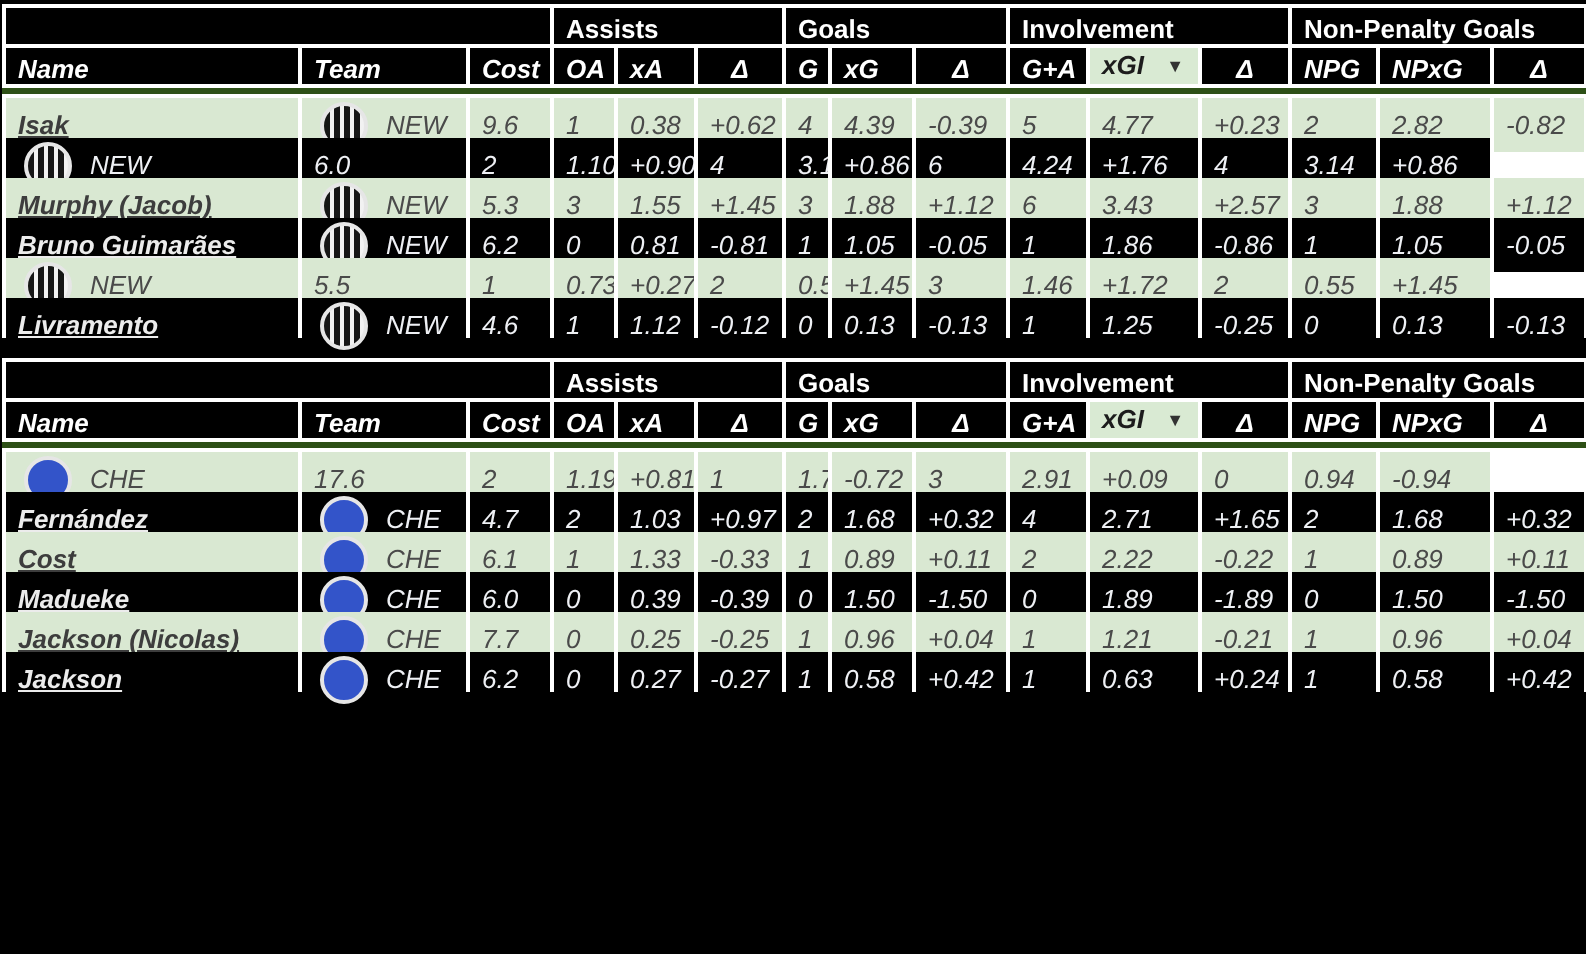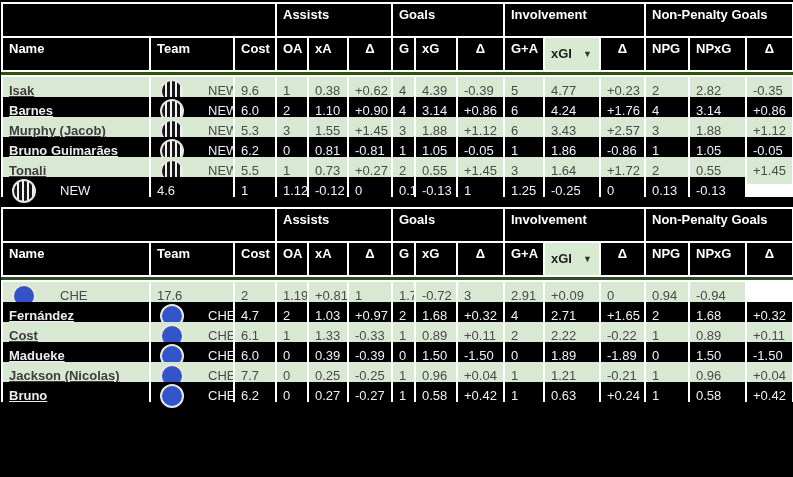--- a/index.html
+++ b/index.html
@@ -14,30 +14,31 @@
     padding:2px;
     width:789px;
     display:flex;flex-direction:column;row-gap:2px;
   }
   .tbl + .tbl{margin-top:10px;}
   
   .hrow,.row{
     display:grid;
     grid-template-columns:146px 82px 40px 30px 38px 42px 21px 40px 45px 38px 54px 43px 42px 55px 45px;
     column-gap:2px;
+    font-style:italic;
   }
   .grow{
     display:grid;
     grid-template-columns:272px 114px 110px 139px 146px;
     column-gap:2px;
   }
   .gcell,.hcell{
     background:#000;color:#fff;
     font-weight:bold;font-size:13px;
-    height:32px;line-height:22px;
+    height:18px;line-height:22px;
     padding-left:6px;overflow:hidden;white-space:nowrap;
   }
   .hcell.delta{text-align:center;padding-left:0;}
   .hcell.sorted{
     background:#d9ead3;color:#1c1c1c;
     display:flex;align-items:center;justify-content:space-between;
     padding-right:7px;
   }
   .sort-arrow{font-size:9px;color:#333;cursor:pointer;line-height:22px;}
   .frozen-line{height:3px;background:#2d5016;margin:0 -2px 0 -2px;}
@@ -46,21 +47,21 @@
   .cell{
     background:#d9e8d2;color:#4a4a4a;
     font-size:13px;height:27px;line-height:27px;
     padding-left:6px;overflow:hidden;white-space:nowrap;
   }
   .row:nth-child(even) .cell{background:#000;color:#eef0f4;}
   .player-link{
     font-weight:bold;text-decoration:underline;color:#3d3d3d;cursor:pointer;
   }
   .row:nth-child(even) .player-link{color:#ececec;}
-  .team-cell{display:flex;align-items:center;gap:24px;padding-left:9px;}
+  .team-cell{display:flex;align-items:center;gap:9px;padding-left:9px;}
   .team-icon{
     width:20px;height:20px;border-radius:50%;
     border:2px solid #e6e6e6;box-sizing:content-box;
     flex:0 0 auto;
   }
   .new-icon{background:repeating-linear-gradient(90deg,#161616 0 3px,#f2f2f2 3px 5px);}
   .che-icon{background:#3354c9;}
 </style>
 </head>
 <body>
@@ -108,24 +109,23 @@
           <div class="cell val-cell">0.38</div>
           <div class="cell val-cell">+0.62</div>
           <div class="cell val-cell">4</div>
           <div class="cell val-cell">4.39</div>
           <div class="cell val-cell">-0.39</div>
           <div class="cell val-cell">5</div>
           <div class="cell val-cell">4.77</div>
           <div class="cell val-cell">+0.23</div>
           <div class="cell val-cell">2</div>
           <div class="cell val-cell">2.82</div>
-          <div class="cell val-cell">-0.35</div>
-        </div>
-        <div class="row">
-          <div class="cell name-cell"><a class="player-link">Barnes</a></div>
+          <div class="cell val-cell">-0.82</div>
+        </div>
+        <div class="row">
           <div class="cell team-cell">
             <span class="team-icon new-icon"></span>
             <span>NEW</span>
           </div>
           <div class="cell cost-cell">6.0</div>
           <div class="cell val-cell">2</div>
           <div class="cell val-cell">1.10</div>
           <div class="cell val-cell">+0.90</div>
           <div class="cell val-cell">4</div>
           <div class="cell val-cell">3.14</div>
@@ -171,40 +171,40 @@
           <div class="cell val-cell">1.05</div>
           <div class="cell val-cell">-0.05</div>
           <div class="cell val-cell">1</div>
           <div class="cell val-cell">1.86</div>
           <div class="cell val-cell">-0.86</div>
           <div class="cell val-cell">1</div>
           <div class="cell val-cell">1.05</div>
           <div class="cell val-cell">-0.05</div>
         </div>
         <div class="row">
-          <div class="cell name-cell"><a class="player-link">Tonali</a></div>
           <div class="cell team-cell">
             <span class="team-icon new-icon"></span>
             <span>NEW</span>
           </div>
           <div class="cell cost-cell">5.5</div>
           <div class="cell val-cell">1</div>
           <div class="cell val-cell">0.73</div>
           <div class="cell val-cell">+0.27</div>
           <div class="cell val-cell">2</div>
           <div class="cell val-cell">0.55</div>
           <div class="cell val-cell">+1.45</div>
           <div class="cell val-cell">3</div>
-          <div class="cell val-cell">1.64</div>
+          <div class="cell val-cell">1.46</div>
           <div class="cell val-cell">+1.72</div>
           <div class="cell val-cell">2</div>
           <div class="cell val-cell">0.55</div>
           <div class="cell val-cell">+1.45</div>
         </div>
         <div class="row">
+          <div class="cell name-cell"><a class="player-link">Livramento</a></div>
           <div class="cell team-cell">
             <span class="team-icon new-icon"></span>
             <span>NEW</span>
           </div>
           <div class="cell cost-cell">4.6</div>
           <div class="cell val-cell">1</div>
           <div class="cell val-cell">1.12</div>
           <div class="cell val-cell">-0.12</div>
           <div class="cell val-cell">0</div>
           <div class="cell val-cell">0.13</div>
@@ -342,21 +342,21 @@
           <div class="cell val-cell">0.96</div>
           <div class="cell val-cell">+0.04</div>
           <div class="cell val-cell">1</div>
           <div class="cell val-cell">1.21</div>
           <div class="cell val-cell">-0.21</div>
           <div class="cell val-cell">1</div>
           <div class="cell val-cell">0.96</div>
           <div class="cell val-cell">+0.04</div>
         </div>
         <div class="row">
-          <div class="cell name-cell"><a class="player-link">Bruno</a></div>
+          <div class="cell name-cell"><a class="player-link">Jackson</a></div>
           <div class="cell team-cell">
             <span class="team-icon che-icon"></span>
             <span>CHE</span>
           </div>
           <div class="cell cost-cell">6.2</div>
           <div class="cell val-cell">0</div>
           <div class="cell val-cell">0.27</div>
           <div class="cell val-cell">-0.27</div>
           <div class="cell val-cell">1</div>
           <div class="cell val-cell">0.58</div>

